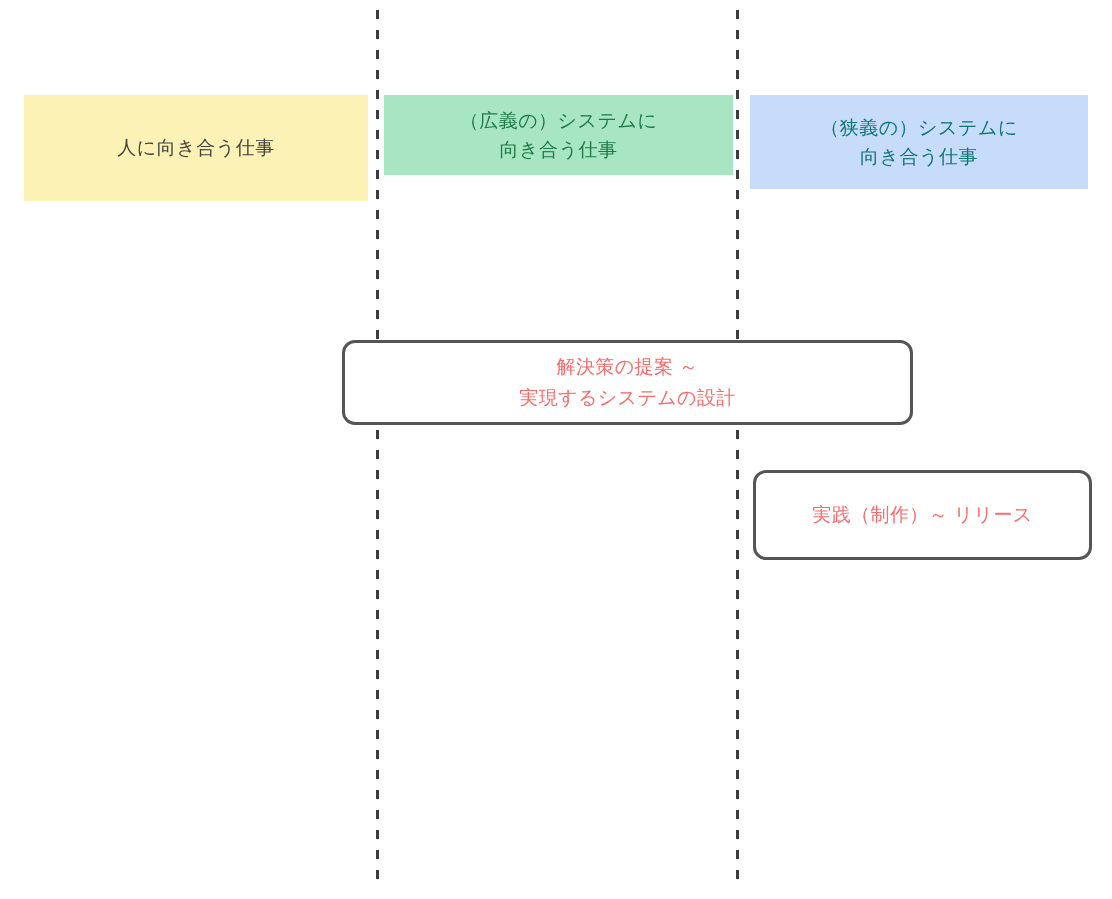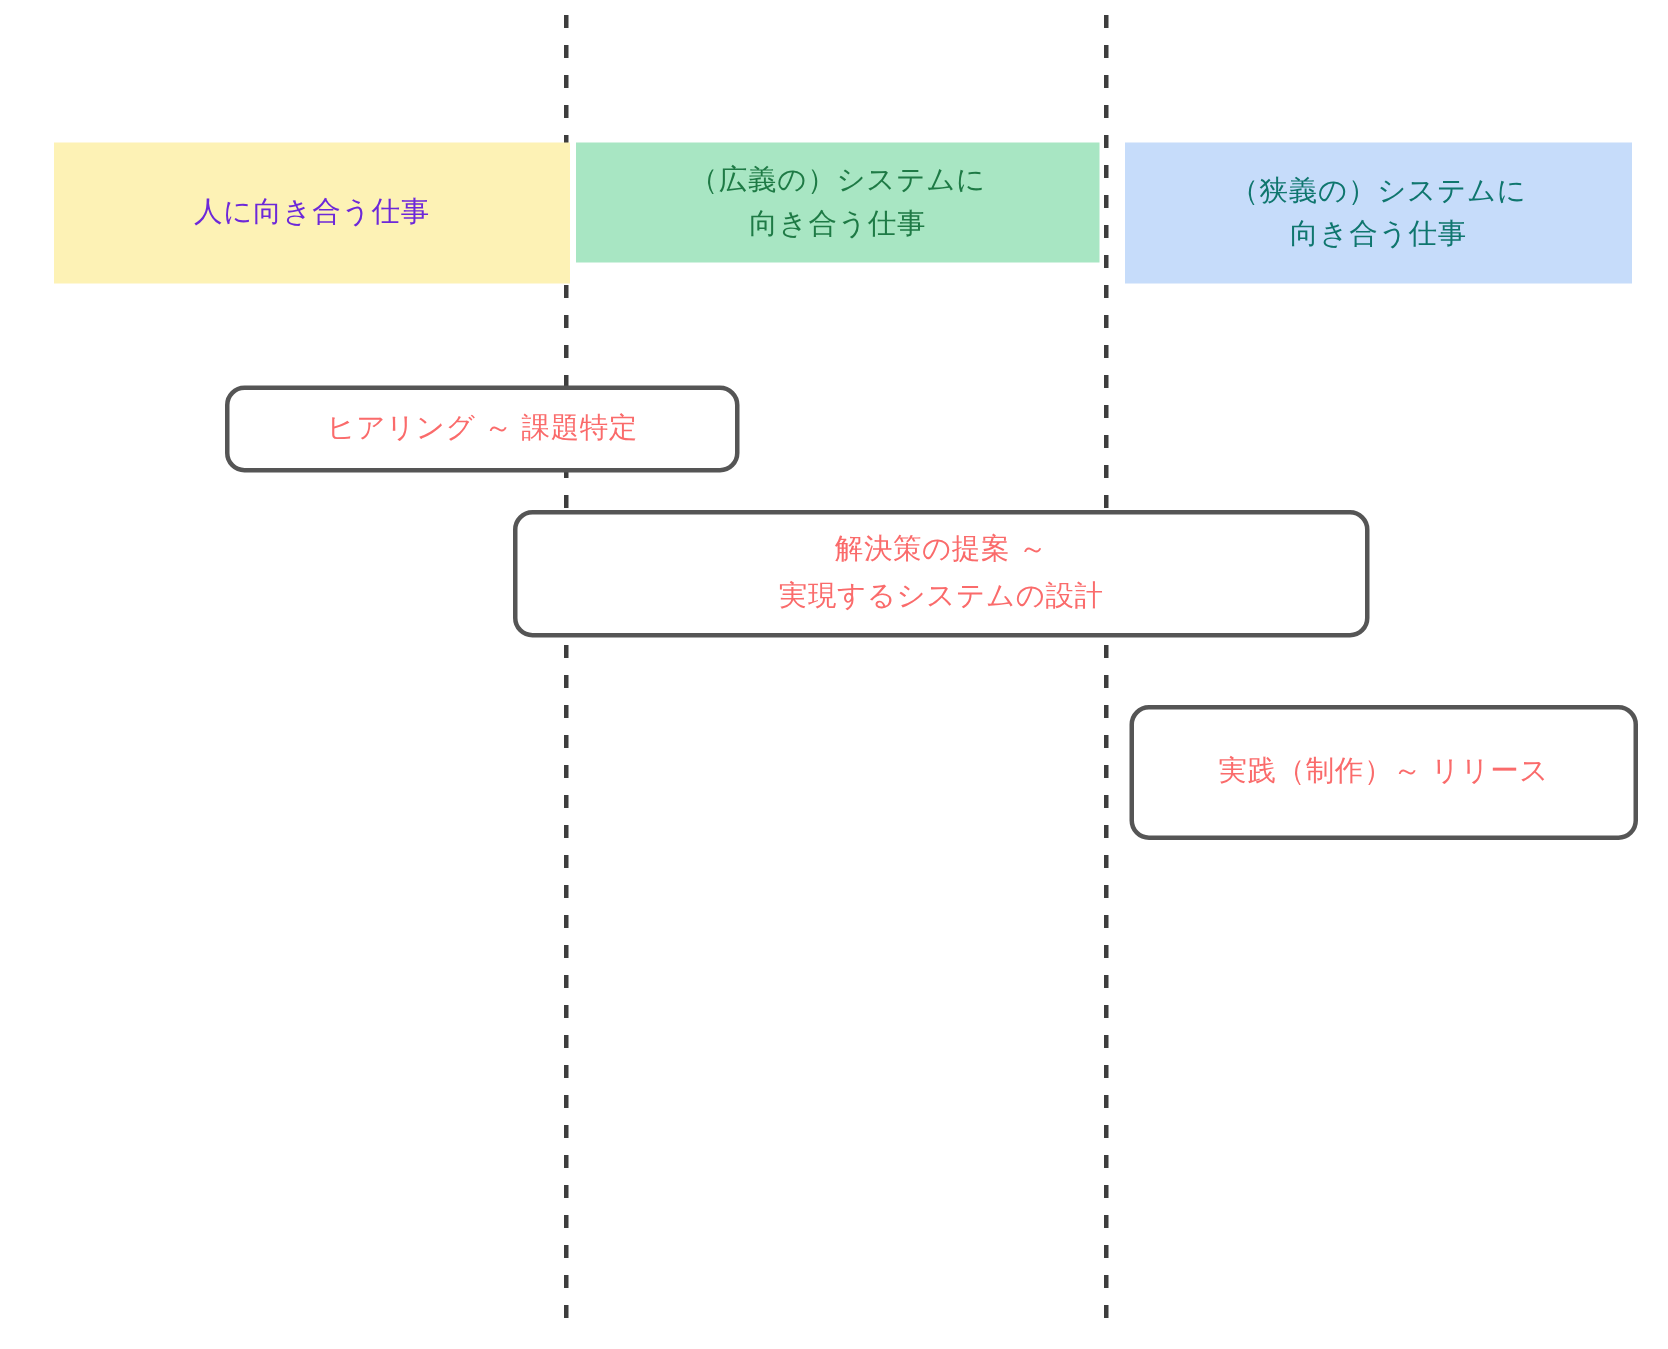--- a/index.html
+++ b/index.html
@@ -65,35 +65,32 @@
   }
 </style>
 </head>
 <body>
 
 <div id="canvas" style="background: rgb(255, 255, 255);">
 
   <div class="divider" id="divider-1" style="left: 376px; top: 10px; height: 872px;"></div>
   <div class="divider" id="divider-2" style="left: 736px; top: 10px; height: 872px;"></div>
 
-  <div class="band" id="band-0" style="left: 24px; top: 95px; width: 344px; height: 94px; background: rgb(253, 242, 181); color: #6d28d9; margin-left: 12px;">
+  <div class="band" id="band-0" style="left: 24px; top: 95px; width: 344px; height: 106px; background: rgb(253, 242, 181); color: #404040;">
     <span>人に向き合う仕事</span>
   </div>
   <div class="band" id="band-1" style="left: 384px; top: 95px; width: 349px; height: 80px; background: rgb(168, 230, 195); color: rgb(30, 122, 69);">
     <span>（広義の）システムに
 向き合う仕事</span>
   </div>
   <div class="band" id="band-2" style="left: 750px; top: 95px; width: 338px; height: 94px; background: rgb(198, 220, 250); color: #0f766e;">
     <span>（狭義の）システムに
 向き合う仕事</span>
   </div>
 
-  <div class="phase-box" id="phase-0" style="left: 150px; top: 257px; width: 343px; height: 58px; border-color: rgb(85, 85, 85); color: rgb(250, 107, 107);">
-    <span>ヒアリング ～ 課題特定</span>
-  </div>
   <div class="phase-box" id="phase-2" style="left: 753px; top: 470px; width: 339px; height: 90px; border-color: rgb(85, 85, 85); color: rgb(250, 107, 107);">
     <span>実践（制作）～ リリース</span>
   </div>
   <div class="phase-box" id="phase-1" style="left: 342px; top: 340px; width: 571px; height: 85px; border-color: rgb(85, 85, 85); color: rgb(250, 107, 107);">
     <span>解決策の提案 ～
 実現するシステムの設計</span>
   </div>
 
 </div>
 

